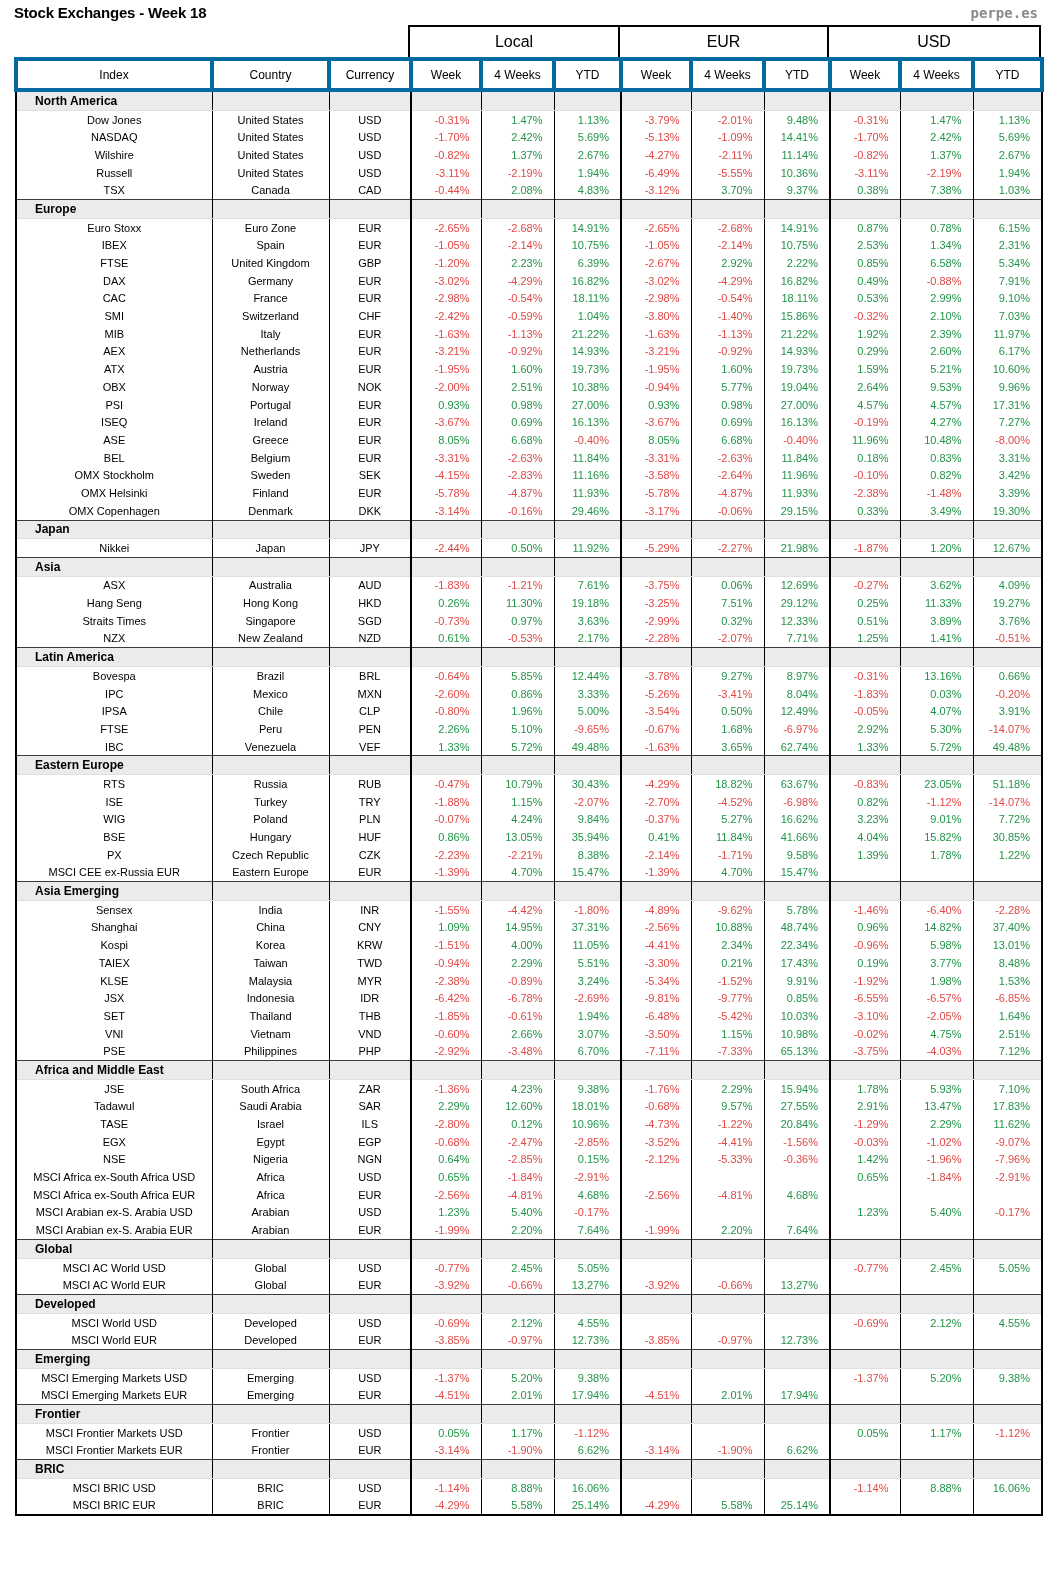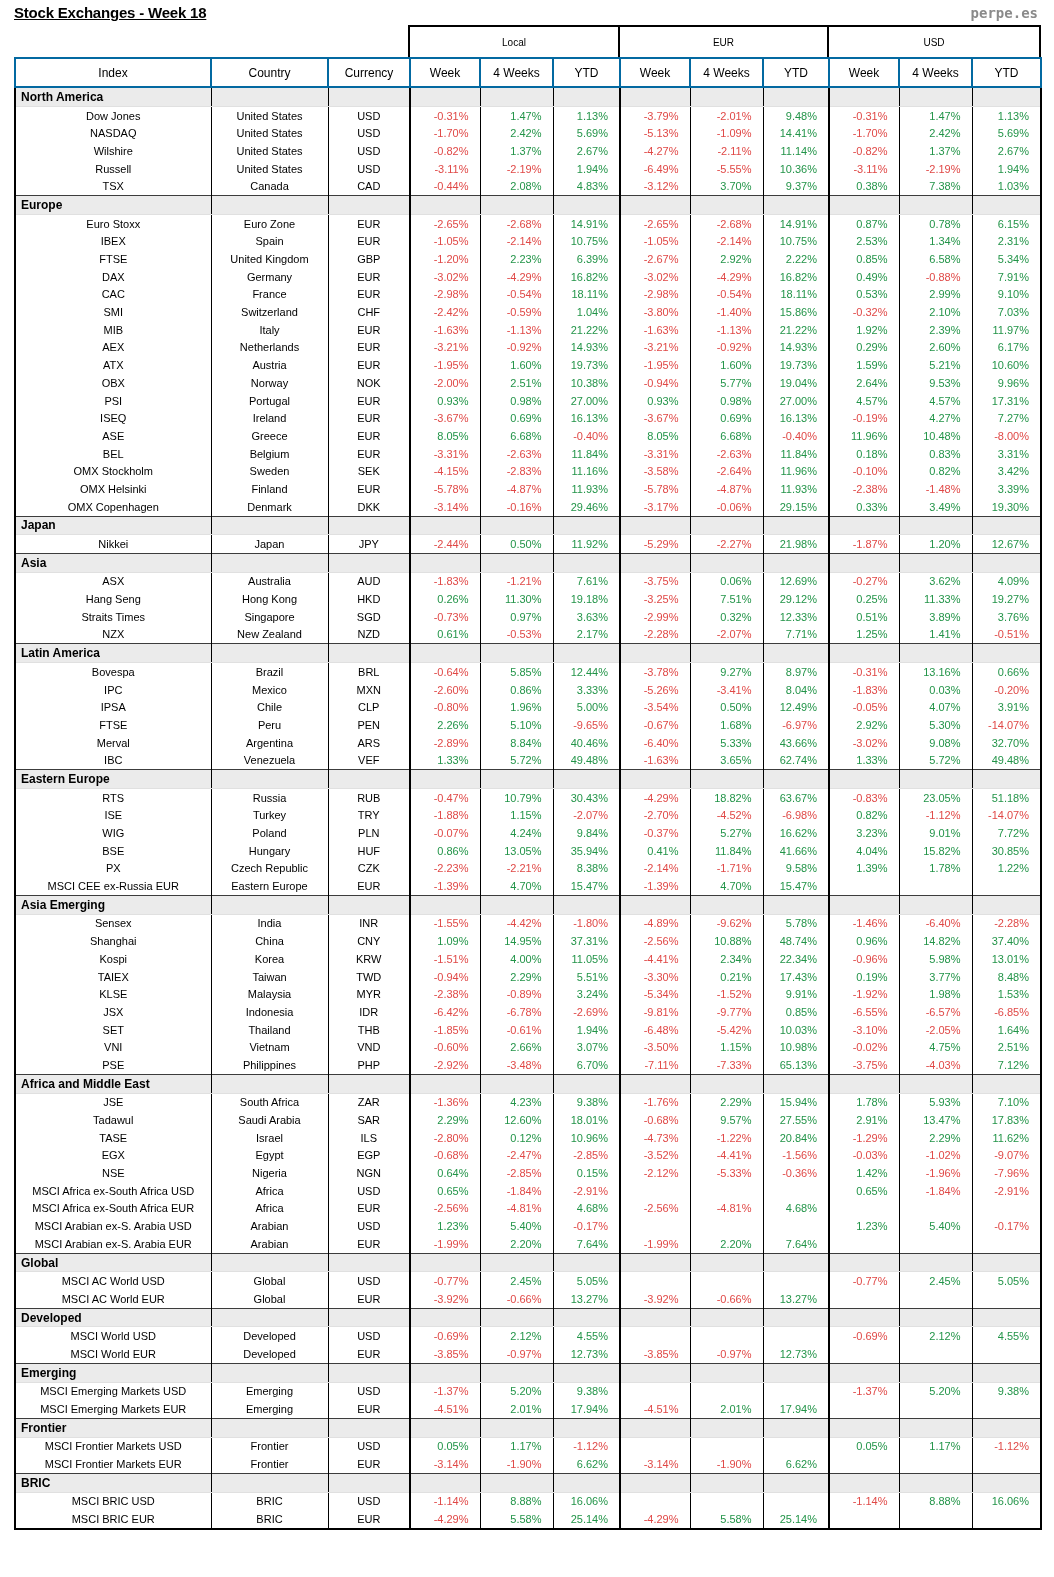--- a/index.html
+++ b/index.html
@@ -1,34 +1,34 @@
 <!DOCTYPE html>
 <html style="--pos: #229448; --neg: #E04846; --secbg: #EBEBEB; --brand: #8A8A8A;"><head>
 <meta charset="utf-8">
 <style>
   html,body{margin:0;padding:0;background:#fff;}
   .page{position:relative;width:1054px;height:1577px;background:#fff;
         font-family:"Liberation Sans",sans-serif;color:#000;overflow:hidden;}
-  .title{position:absolute;left:14px;top:4px;font-size:15px;font-weight:bold;letter-spacing:-0.2px;text-decoration:underline;}
+  .title{position:absolute;left:14px;top:4px;font-size:15px;font-weight:bold;letter-spacing:-0.2px;}
   .brand{position:absolute;right:16px;top:5px;font-family:"DejaVu Sans Mono",monospace;
          font-weight:bold;font-size:14px;color:var(--brand,#8a8a8a);}
   table{border-collapse:collapse;table-layout:fixed;}
   .grp{position:absolute;left:14px;top:25px;width:1026px;}
   .grp td{height:28px;}
   .grp .blank{border:none;}
-  .grp .gcell{border:2px solid #000;text-align:center;font-size:10px;background:#fff;}
+  .grp .gcell{border:2px solid #000;text-align:center;font-size:16px;background:#fff;}
   .main{position:absolute;left:14px;top:57px;width:1026px;border:2px solid #000;}
-  .main thead th{border:2px solid #0369a1;height:27px;font-weight:normal;font-size:12px;
+  .main thead th{border:4px solid #0369a1;height:27px;font-weight:normal;font-size:12px;
                  text-align:center;background:#fff;padding:0;}
   .main tbody td{border-left:1px solid #000;border-right:1px solid #000;height:17.7px;
                  font-size:11px;padding:0;text-align:center;white-space:nowrap;overflow:hidden;}
   .main td.gs,.main th.gs{border-left:2px solid #000;}
   .main tbody tr.section td{background:var(--secbg,#ebebeb);border-top:1px solid #3c3c3c;
                  border-bottom:1px solid #e0e0e0;}
-  .main tbody tr.section td.sname{font-weight:bold;font-size:12px;text-align:left;padding-left:5px;}
+  .main tbody tr.section td.sname{font-weight:bold;font-size:12px;text-align:left;padding-left:18px;}
   .main td.val{text-align:right;padding-right:11px;}
   .main td.pos{color:var(--pos,#229448);}
   .main td.neg{color:var(--neg,#e04846);}
 </style>
 </head>
 <body>
 
 <div class="page">
   <div class="title">Stock Exchanges - Week 18</div>
   <div class="brand">perpe.es</div>
@@ -588,34 +588,20 @@
           <td class="val pos">5.10%</td>
           <td class="val neg">-9.65%</td>
           <td class="val gs neg">-0.67%</td>
           <td class="val pos">1.68%</td>
           <td class="val neg">-6.97%</td>
           <td class="val gs pos">2.92%</td>
           <td class="val pos">5.30%</td>
           <td class="val neg">-14.07%</td>
         </tr>
         <tr>
-          <td>Merval</td>
-          <td>Argentina</td>
-          <td>ARS</td>
-          <td class="val gs neg">-2.89%</td>
-          <td class="val pos">8.84%</td>
-          <td class="val pos">40.46%</td>
-          <td class="val gs neg">-6.40%</td>
-          <td class="val pos">5.33%</td>
-          <td class="val pos">43.66%</td>
-          <td class="val gs neg">-3.02%</td>
-          <td class="val pos">9.08%</td>
-          <td class="val pos">32.70%</td>
-        </tr>
-        <tr>
           <td>IBC</td>
           <td>Venezuela</td>
           <td>VEF</td>
           <td class="val gs pos">1.33%</td>
           <td class="val pos">5.72%</td>
           <td class="val pos">49.48%</td>
           <td class="val gs neg">-1.63%</td>
           <td class="val pos">3.65%</td>
           <td class="val pos">62.74%</td>
           <td class="val gs pos">1.33%</td>

